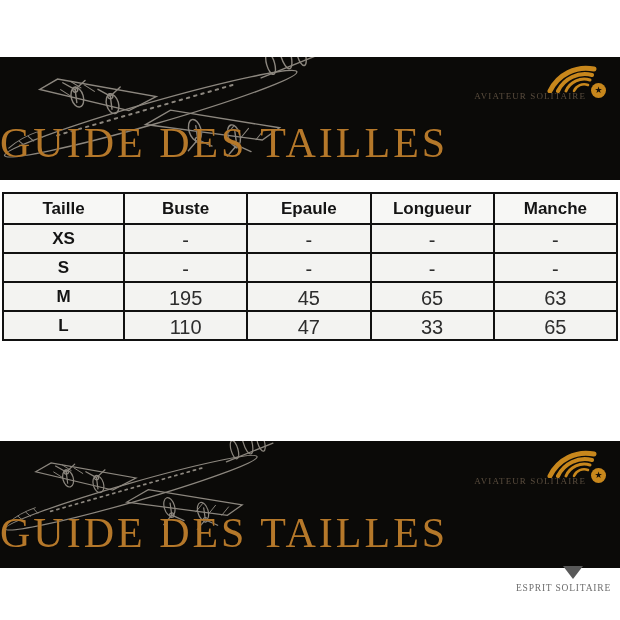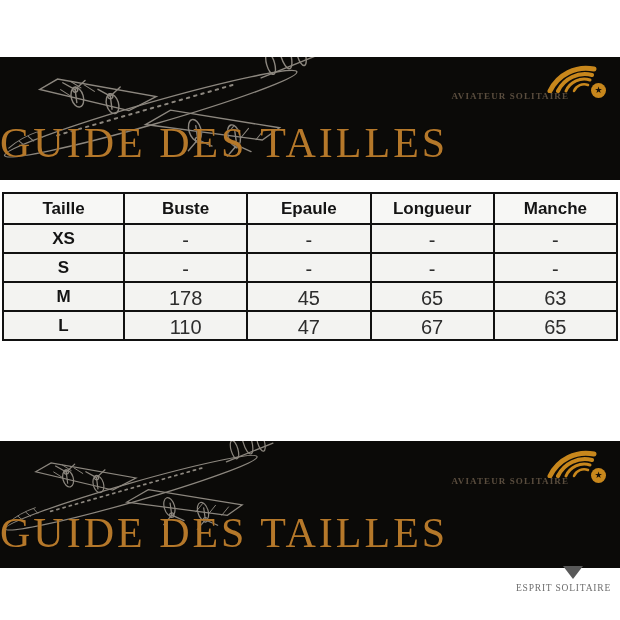--- a/index.html
+++ b/index.html
@@ -36,22 +36,22 @@
   .banner.top .plane-wrap{left:-18px;top:-8px;width:400px;height:150px;}
   .banner.bottom .plane-wrap{left:-14px;top:-4px;width:310px;height:130px;}
   .plane-wrap svg{width:100%;height:100%;}
 
   
   .logo{position:absolute;right:8px;top:4px;width:140px;height:44px;}
   .banner.bottom .logo{top:5px;}
   .logo-arcs{position:absolute;right:14px;top:2px;width:52px;height:30px;}
   .logo-roundel{position:absolute;right:6px;top:22px;width:15px;height:15px;border-radius:50%;
     background:var(--logo-gold);color:#15100a;font-size:9px;line-height:15px;text-align:center;}
-  .logo-brand{position:absolute;right:43px;top:30px;font-family:"Liberation Serif",serif;
-    font-size:9px;letter-spacing:1.1px;color:var(--brand-gray);white-space:nowrap;font-weight:bold;}
+  .logo-brand{position:absolute;right:26px;top:30px;font-family:"Liberation Serif",serif;
+    font-size:9px;letter-spacing:1.1px;color:var(--brand-gray);white-space:nowrap;}
 
   
   .size-table{position:absolute;left:2px;top:192px;width:616px;border-collapse:collapse;
     table-layout:fixed;}
   .size-table th,.size-table td{
     border:2px solid var(--table-border);text-align:center;vertical-align:middle;
     background:var(--cell-bg);overflow:hidden;}
   .size-table th{height:31px;font-size:17px;font-weight:bold;color:#141414;background:var(--header-bg);}
   .size-table td{height:24px;}
   .size-table td.size-cell{font-size:17px;font-weight:bold;color:#141414;}
@@ -173,30 +173,30 @@
       </tr>
       <tr>
         <td class="size-cell">S</td>
         <td class="measure-cell">-</td>
         <td class="measure-cell">-</td>
         <td class="measure-cell">-</td>
         <td class="measure-cell">-</td>
       </tr>
       <tr>
         <td class="size-cell">M</td>
-        <td class="measure-cell">178</td>
+        <td class="measure-cell">195</td>
         <td class="measure-cell">45</td>
         <td class="measure-cell">65</td>
         <td class="measure-cell">63</td>
       </tr>
       <tr>
         <td class="size-cell">L</td>
         <td class="measure-cell">110</td>
         <td class="measure-cell">47</td>
-        <td class="measure-cell">67</td>
+        <td class="measure-cell">33</td>
         <td class="measure-cell">65</td>
       </tr>
     </tbody>
   </table>
 
   <div class="banner bottom">
     <div class="plane-wrap">
       <svg viewBox="0 0 360 150" preserveAspectRatio="xMinYMin meet">
           <use href="#plane-art"></use>
         </svg>

